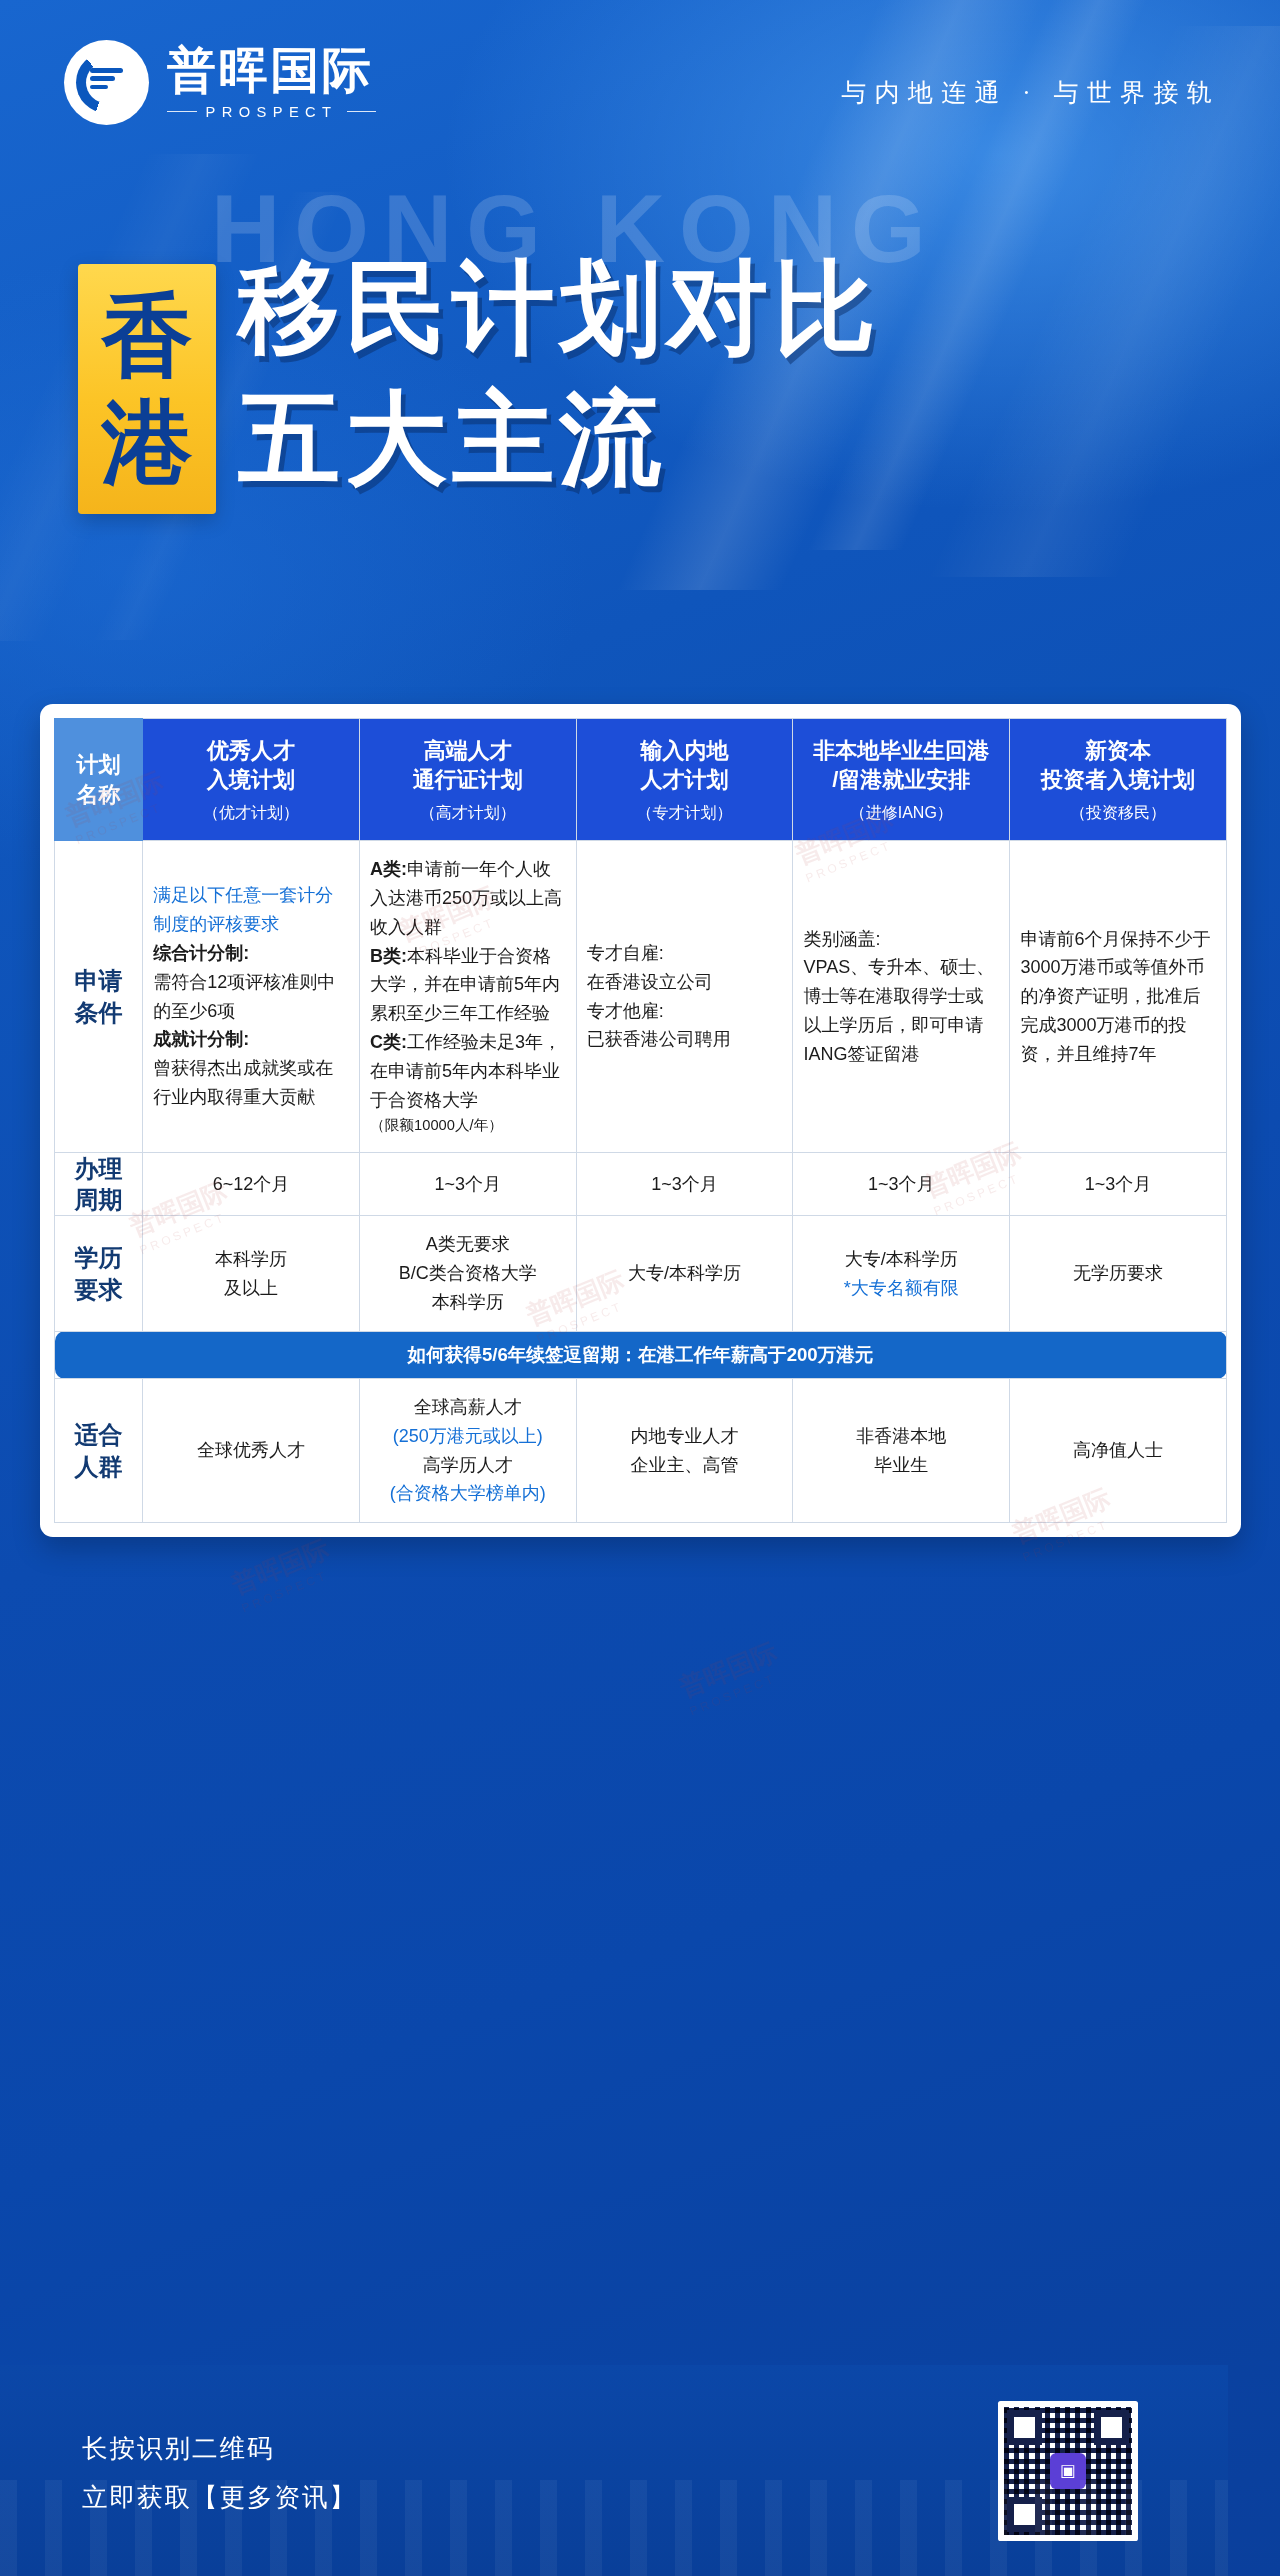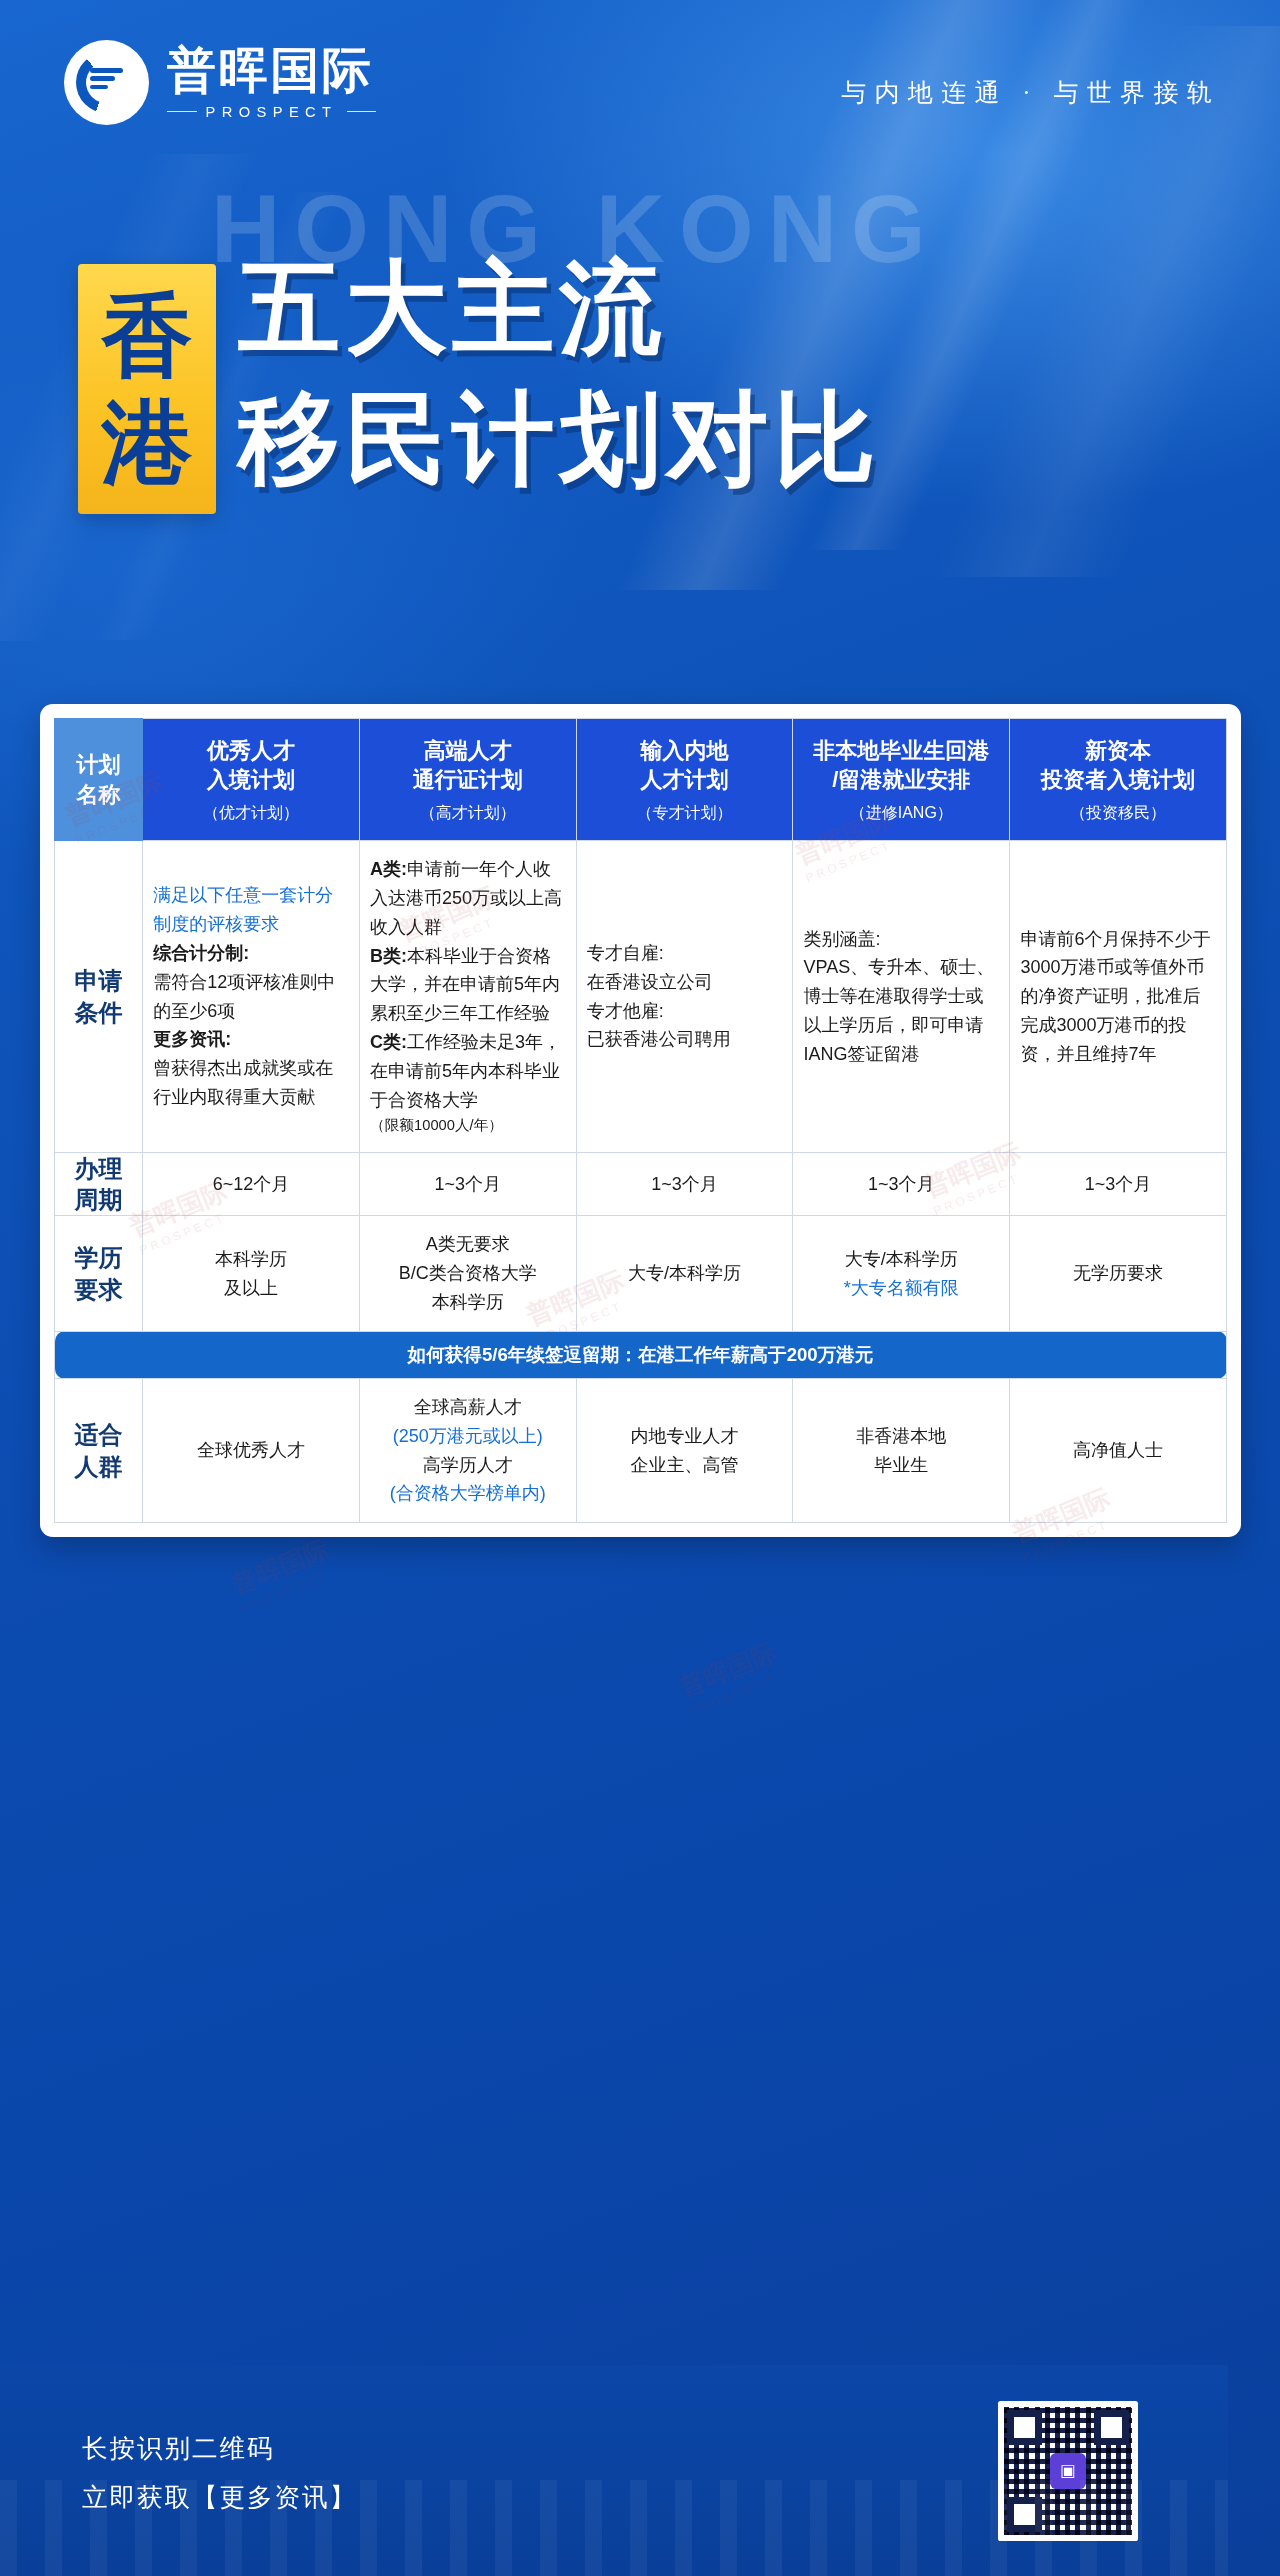--- a/index.html
+++ b/index.html
@@ -209,22 +209,22 @@
     </div>
     <div class="slogan">与内地连通 · 与世界接轨</div>
   </div>
 
   <div class="hero">
     <div class="hk-badge">
       <span>香</span>
       <span>港</span>
     </div>
     <div class="title-lines">
+      <div class="tl">移民计划对比</div>
       <div class="tl">五大主流</div>
-      <div class="tl">移民计划对比</div>
     </div>
   </div>
 
   <div class="card">
     <div class="wm" style="left:25.6px; top:77px;">普晖国际<small>PROSPECT</small></div>
     <div class="wm" style="left:359px; top:192px;">普晖国际<small>PROSPECT</small></div>
     <div class="wm" style="left:756px; top:115px;">普晖国际<small>PROSPECT</small></div>
     <div class="wm" style="left:90px; top:487px;">普晖国际<small>PROSPECT</small></div>
     <div class="wm" style="left:487px; top:576px;">普晖国际<small>PROSPECT</small></div>
     <div class="wm" style="left:884px; top:448px;">普晖国际<small>PROSPECT</small></div>
@@ -268,21 +268,21 @@
           </th>
         </tr>
       </thead>
       <tbody id="tbody">
           <tr>
             <td class="rowlabel">申请<br>条件</td>
             <td class="cell left">
               <div class="blue">满足以下任意一套计分制度的评核要求</div>
               <div class="bold">综合计分制:</div>
               <div>需符合12项评核准则中的至少6项</div>
-              <div class="bold">更多资讯:</div>
+              <div class="bold">成就计分制:</div>
               <div>曾获得杰出成就奖或在行业内取得重大贡献</div>
             </td>
             <td class="cell left">
               <div><span class="bold">A类:</span>申请前一年个人收入达港币250万或以上高收入人群</div>
               <div><span class="bold">B类:</span>本科毕业于合资格大学，并在申请前5年内累积至少三年工作经验</div>
               <div><span class="bold">C类:</span>工作经验未足3年，在申请前5年内本科毕业于合资格大学</div>
               <div class="small">（限额10000人/年）</div>
             </td>
             <td class="cell left">
               <div>专才自雇:</div>

